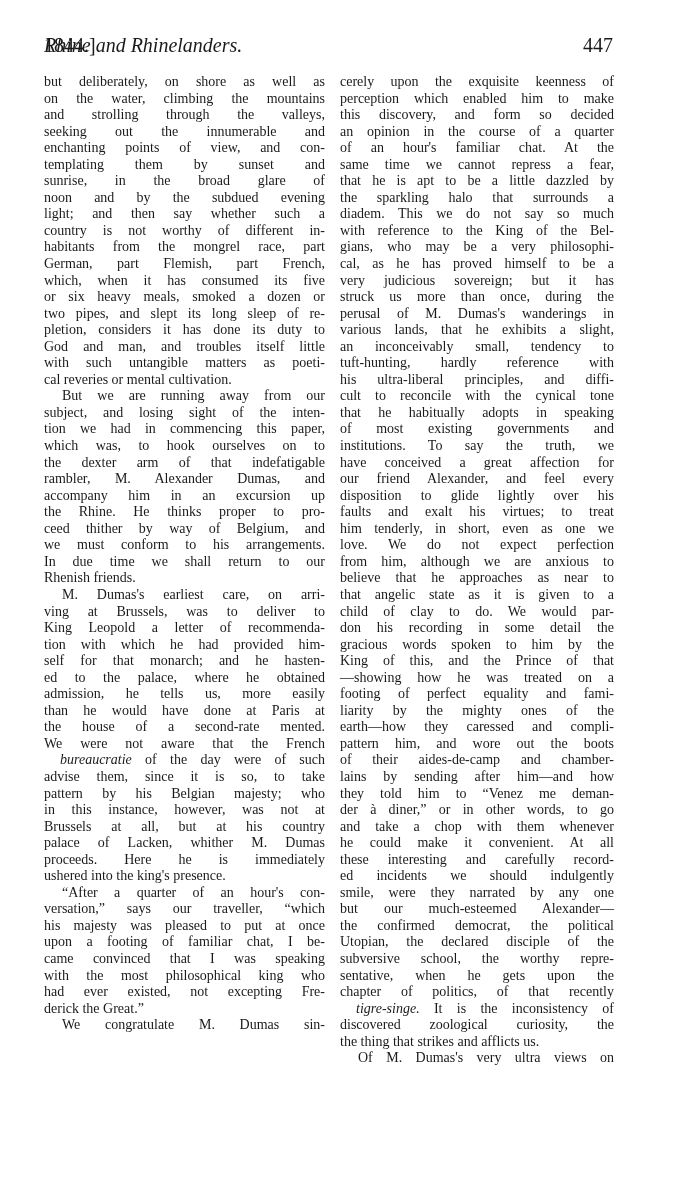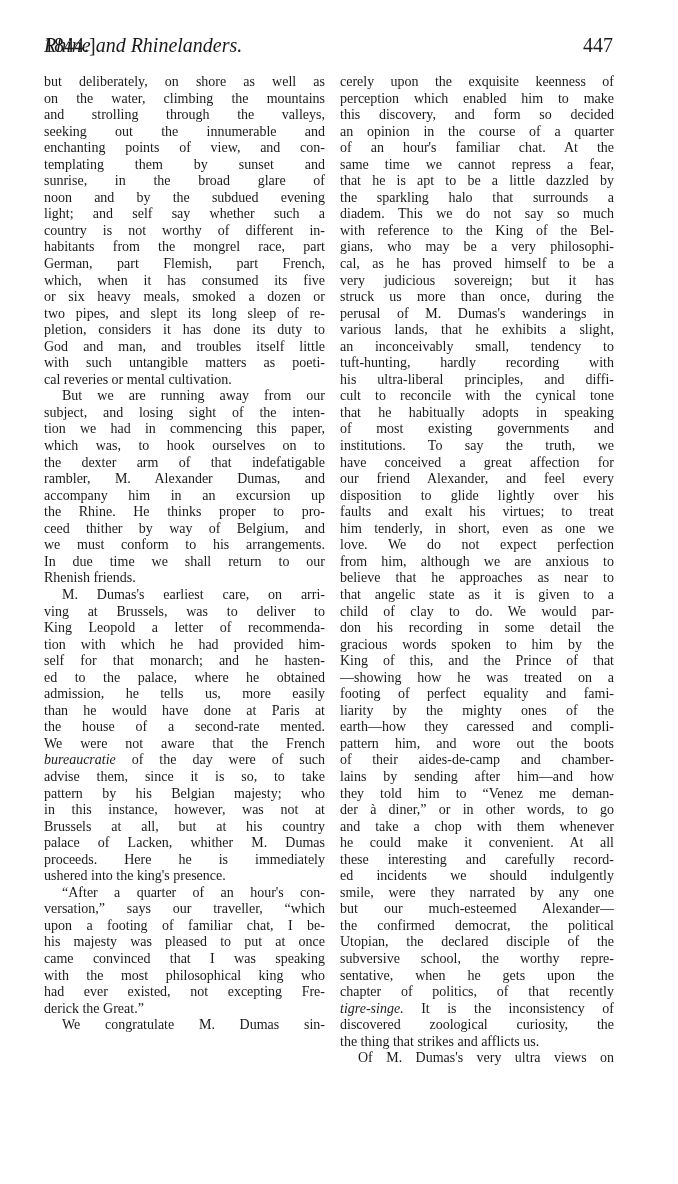--- a/index.html
+++ b/index.html
@@ -21,41 +21,41 @@
     font-size: 14px; line-height: 16.55px;
   }
   .col.left { left: 44px; width: 281px; }
   .col.right { left: 340px; width: 274px; }
   .line {
     display: block; white-space: nowrap; text-align: justify; text-align-last: justify;
     height: 16.55px; overflow: visible;
   }
   .line.last { text-align-last: left; }
   .line.indent { padding-left: 18px; }
-  .em { font-style: italic; }
+  .em { font-style: italic; margin-left: 16px; }
 </style>
 </head>
 <body>
 
 <div class="header">
   <span class="year">1844.]</span>
   <span class="title">Rhine and Rhinelanders.</span>
   <span class="pageno">447</span>
 </div>
 
 <div class="col left" id="col-left">
     <span class="line">but deliberately, on shore as well as</span>
     <span class="line">on the water, climbing the mountains</span>
     <span class="line">and strolling through the valleys,</span>
     <span class="line">seeking out the innumerable and</span>
     <span class="line">enchanting points of view, and con-</span>
     <span class="line">templating them by sunset and</span>
     <span class="line">sunrise, in the broad glare of</span>
     <span class="line">noon and by the subdued evening</span>
-    <span class="line">light; and self say whether such a</span>
+    <span class="line">light; and then say whether such a</span>
     <span class="line">country is not worthy of different in-</span>
     <span class="line">habitants from the mongrel race, part</span>
     <span class="line">German, part Flemish, part French,</span>
     <span class="line">which, when it has consumed its five</span>
     <span class="line">or six heavy meals, smoked a dozen or</span>
     <span class="line">two pipes, and slept its long sleep of re-</span>
     <span class="line">pletion, considers it has done its duty to</span>
     <span class="line">God and man, and troubles itself little</span>
     <span class="line">with such untangible matters as poeti-</span>
     <span class="line last">cal reveries or mental cultivation.</span>
@@ -84,22 +84,22 @@
     <span class="line"><span class="em">bureaucratie</span><span> of the day were of such</span></span>
     <span class="line">advise them, since it is so, to take</span>
     <span class="line">pattern by his Belgian majesty; who</span>
     <span class="line">in this instance, however, was not at</span>
     <span class="line">Brussels at all, but at his country</span>
     <span class="line">palace of Lacken, whither M. Dumas</span>
     <span class="line">proceeds. Here he is immediately</span>
     <span class="line last">ushered into the king's presence.</span>
     <span class="line indent">“After a quarter of an hour's con-</span>
     <span class="line">versation,” says our traveller, “which</span>
+    <span class="line">his majesty was pleased to put at once</span>
     <span class="line">upon a footing of familiar chat, I be-</span>
-    <span class="line">his majesty was pleased to put at once</span>
     <span class="line">came convinced that I was speaking</span>
     <span class="line">with the most philosophical king who</span>
     <span class="line">had ever existed, not excepting Fre-</span>
     <span class="line last">derick the Great.”</span>
     <span class="line indent">We congratulate M. Dumas sin-</span>
   </div>
 <div class="col right" id="col-right">
     <span class="line">cerely upon the exquisite keenness of</span>
     <span class="line">perception which enabled him to make</span>
     <span class="line">this discovery, and form so decided</span>
@@ -110,21 +110,21 @@
     <span class="line">the sparkling halo that surrounds a</span>
     <span class="line">diadem. This we do not say so much</span>
     <span class="line">with reference to the King of the Bel-</span>
     <span class="line">gians, who may be a very philosophi-</span>
     <span class="line">cal, as he has proved himself to be a</span>
     <span class="line">very judicious sovereign; but it has</span>
     <span class="line">struck us more than once, during the</span>
     <span class="line">perusal of M. Dumas's wanderings in</span>
     <span class="line">various lands, that he exhibits a slight,</span>
     <span class="line">an inconceivably small, tendency to</span>
-    <span class="line">tuft-hunting, hardly recording with</span>
+    <span class="line">tuft-hunting, hardly reference with</span>
     <span class="line">his ultra-liberal principles, and diffi-</span>
     <span class="line">cult to reconcile with the cynical tone</span>
     <span class="line">that he habitually adopts in speaking</span>
     <span class="line">of most existing governments and</span>
     <span class="line">institutions. To say the truth, we</span>
     <span class="line">have conceived a great affection for</span>
     <span class="line">our friend Alexander, and feel every</span>
     <span class="line">disposition to glide lightly over his</span>
     <span class="line">faults and exalt his virtues; to treat</span>
     <span class="line">him tenderly, in short, even as one we</span>

